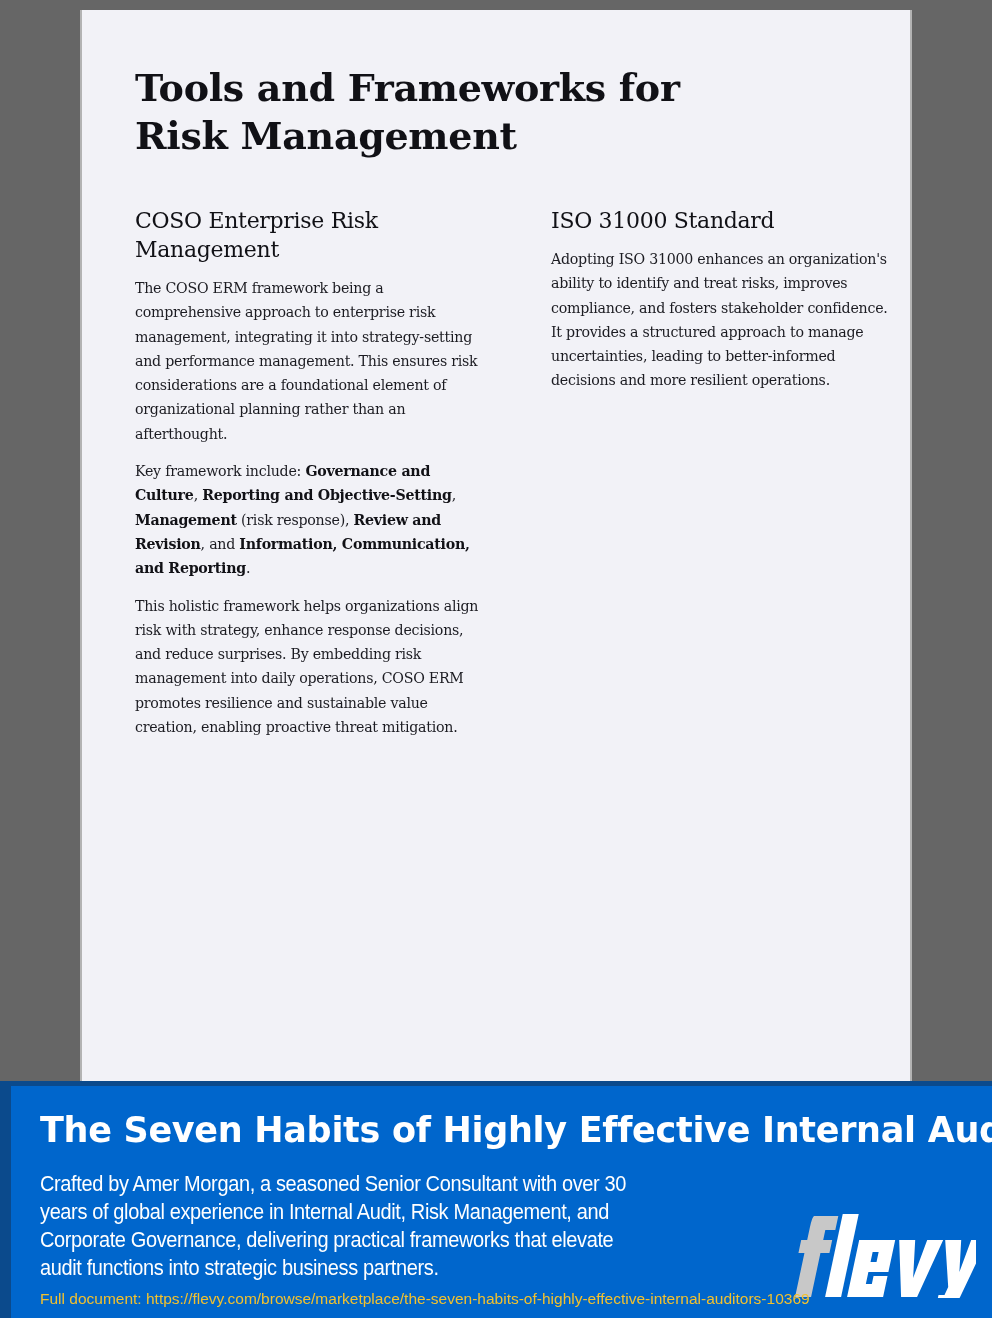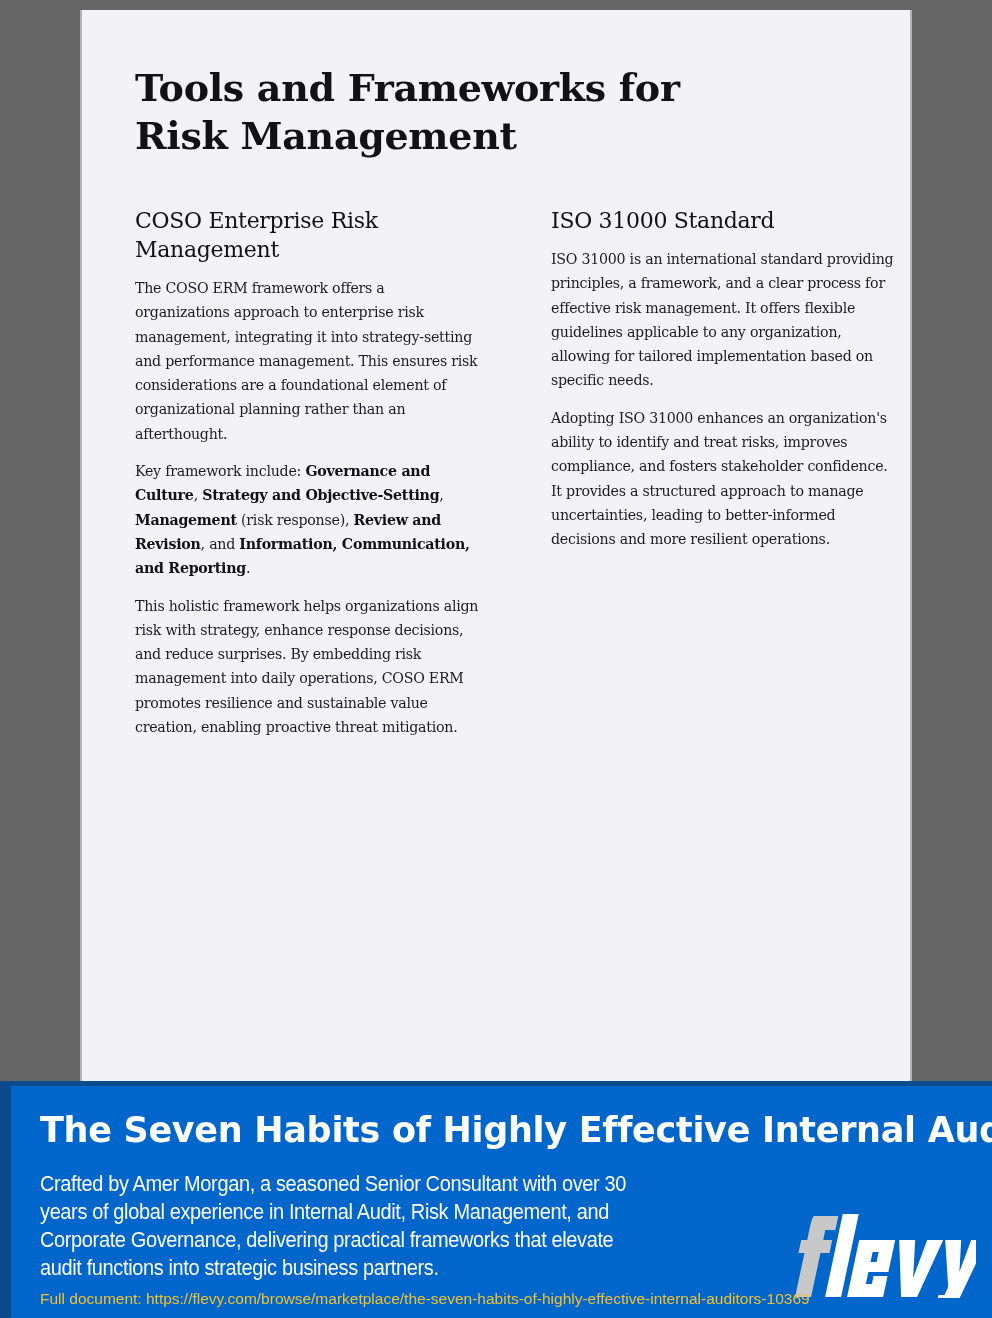--- a/index.html
+++ b/index.html
@@ -129,28 +129,27 @@
   }
 </style>
 </head>
 <body>
 
 <div class="page">
   <h1 class="page-title">Tools and Frameworks for Risk Management</h1>
 
   <div class="col col-left">
     <h2>COSO Enterprise Risk Management</h2>
-    <p>The COSO ERM framework offers a organizations approach to enterprise risk management, integrating it into strategy-setting and performance management. This ensures risk considerations are a foundational element of organizational planning rather than an afterthought.</p>
-    <p><span>Key framework include: </span><b>Governance and Culture</b><span>, </span><b>Strategy and Objective-Setting</b><span>, </span><b>Management</b><span> (risk response), </span><b>Review and Revision</b><span>, and </span><b>Information, Communication, and Reporting</b><span>.</span></p>
+    <p>The COSO ERM framework being a comprehensive approach to enterprise risk management, integrating it into strategy-setting and performance management. This ensures risk considerations are a foundational element of organizational planning rather than an afterthought.</p>
+    <p><span>Key framework include: </span><b>Governance and Culture</b><span>, </span><b>Reporting and Objective-Setting</b><span>, </span><b>Management</b><span> (risk response), </span><b>Review and Revision</b><span>, and </span><b>Information, Communication, and Reporting</b><span>.</span></p>
     <p>This holistic framework helps organizations align risk with strategy, enhance response decisions, and reduce surprises. By embedding risk management into daily operations, COSO ERM promotes resilience and sustainable value creation, enabling proactive threat mitigation.</p>
   </div>
 
   <div class="col col-right">
     <h2>ISO 31000 Standard</h2>
-    <p>ISO 31000 is an international standard providing principles, a framework, and a clear process for effective risk management. It offers flexible guidelines applicable to any organization, allowing for tailored implementation based on specific needs.</p>
     <p>Adopting ISO 31000 enhances an organization's ability to identify and treat risks, improves compliance, and fosters stakeholder confidence. It provides a structured approach to manage uncertainties, leading to better-informed decisions and more resilient operations.</p>
   </div>
 </div>
 
 <div class="banner">
   <div class="banner-inner">
     <h2 class="banner-title"><span>The Seven Habits of Highly Effective Internal Auditors</span></h2>
     <p class="banner-desc">Crafted by Amer Morgan, a seasoned Senior Consultant with over 30 years of global experience in Internal Audit, Risk Management, and Corporate Governance, delivering practical frameworks that elevate audit functions into strategic business partners.</p>
     <a class="banner-link">Full document: https://flevy.com/browse/marketplace/the-seven-habits-of-highly-effective-internal-auditors-10369</a>
     <svg class="logo" viewBox="0 0 190 90" xmlns="http://www.w3.org/2000/svg">

